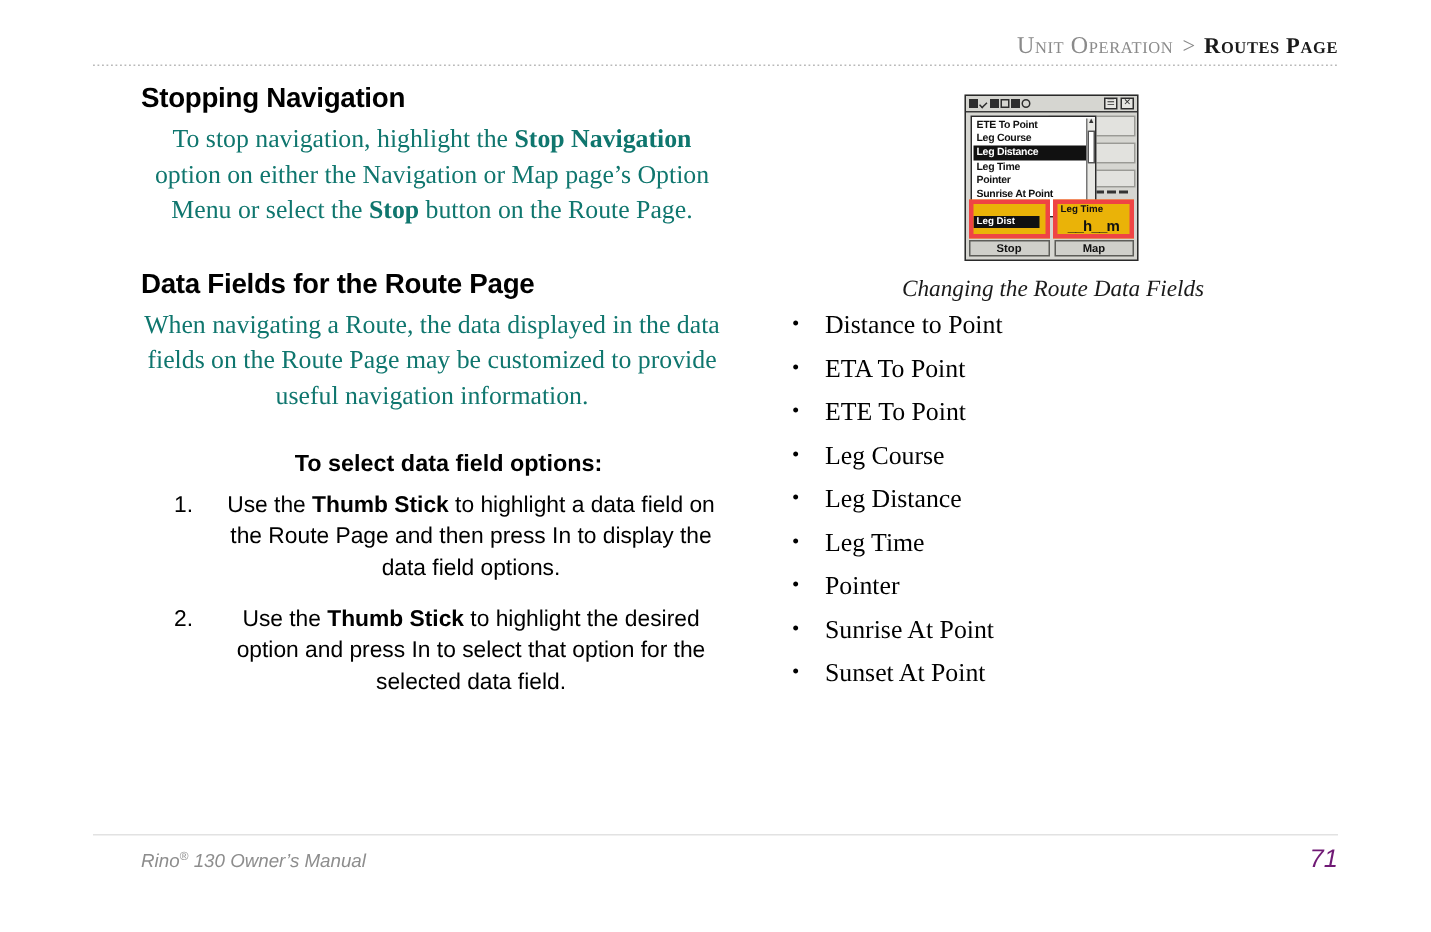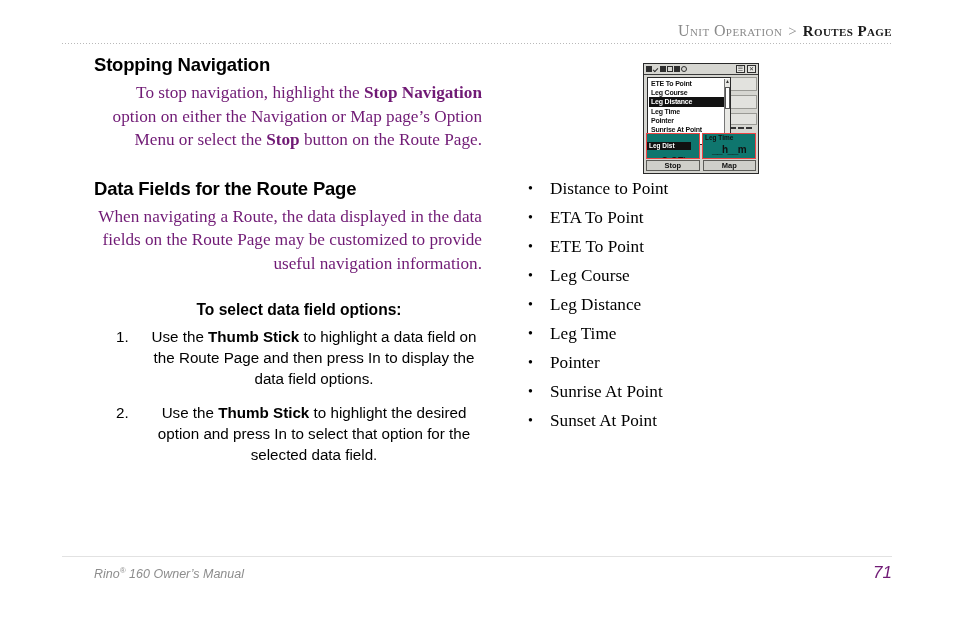--- a/index.html
+++ b/index.html
@@ -78,22 +78,22 @@
     color: #000;
   }
   .sec-title.second {
     margin-top: 26px;
   }
   p.body {
     margin: 0;
     font-family: "Liberation Serif", serif;
     font-size: 17.2px;
     line-height: 23.5px;
-    text-align: right;
-    color: #701a75;
+    text-align: center;
+    color: #0f766e;
   }
   .b { font-weight: bold; }
 
   
   .procedure {
     margin-top: 26px;
     padding-left: 22px;
     text-align: center;
   }
   .proc-title {
@@ -268,22 +268,22 @@
     position: absolute;
     left: 2px;
     right: 2px;
     bottom: 14px;
     height: 26px;
     display: flex;
     gap: 2px;
   }
   .gps-field {
     flex: 1;
-    border: 1px solid #ef4444;
-    background: #0f766e;
+    border: 3px solid #ef4444;
+    background: #eab308;
     box-sizing: border-box;
     position: relative;
     overflow: hidden;
   }
   .fld-label {
     font-family: "Liberation Sans", sans-serif;
     font-size: 6.5px;
     line-height: 8px;
     font-weight: bold;
     padding-left: 2px;
@@ -481,32 +481,33 @@
           </div>
         </div>
 
         <div class="gps-buttons">
           <div class="gps-btn">Stop</div>
           <div class="gps-btn">Map</div>
         </div>
 
       </div>
     </div>
+    <div class="fig-caption">Changing the Route Data Fields</div>
   </div>
 
   <ul class="opt-list">
     <li class="opt-item"><span class="opt-bullet">•</span><span>Distance to Point</span></li>
     <li class="opt-item"><span class="opt-bullet">•</span><span>ETA To Point</span></li>
     <li class="opt-item"><span class="opt-bullet">•</span><span>ETE To Point</span></li>
     <li class="opt-item"><span class="opt-bullet">•</span><span>Leg Course</span></li>
     <li class="opt-item"><span class="opt-bullet">•</span><span>Leg Distance</span></li>
     <li class="opt-item"><span class="opt-bullet">•</span><span>Leg Time</span></li>
     <li class="opt-item"><span class="opt-bullet">•</span><span>Pointer</span></li>
     <li class="opt-item"><span class="opt-bullet">•</span><span>Sunrise At Point</span></li>
     <li class="opt-item"><span class="opt-bullet">•</span><span>Sunset At Point</span></li>
   </ul>
 </div>
 
 <div class="footer-rule"></div>
 <div class="footer">
-  <span><span>Rino</span><sup>®</sup><span> 160 Owner’s Manual</span></span>
+  <span><span>Rino</span><sup>®</sup><span> 130 Owner’s Manual</span></span>
   <span class="footer-page">71</span>
 </div>
 
 </body></html>

